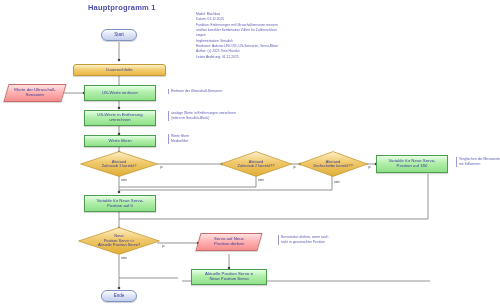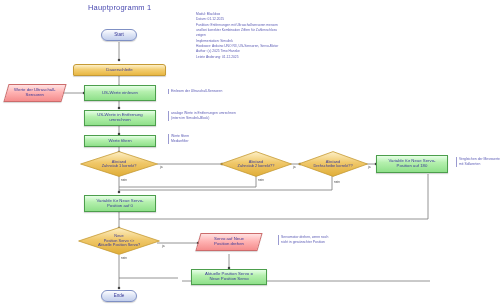--- a/index.html
+++ b/index.html
@@ -9,21 +9,21 @@
     font-family:"Liberation Sans", sans-serif;
     overflow:hidden;
     position:relative;
   }
   #canvas{position:absolute;left:0;top:0;width:500px;height:307px;}
   .node{position:absolute;box-sizing:border-box;display:flex;align-items:center;justify-content:center;text-align:center;}
   .lbl{display:block;line-height:1.12;}
 
   
   .title{
-    position:absolute;color:#4a4ab0;font-size:7.5px;font-weight:normal;
+    position:absolute;color:#4a4ab0;font-size:7.5px;font-weight:bold;
     letter-spacing:.2px;
   }
 
   
   .meta{position:absolute;color:#5b5bb5;font-size:3.3px;line-height:1.62;white-space:pre;}
 
   
   .term{
     border-radius:9px;
     background:linear-gradient(180deg,#fdfdff 0%,#dfe6f6 45%,#c3cfec 100%);

